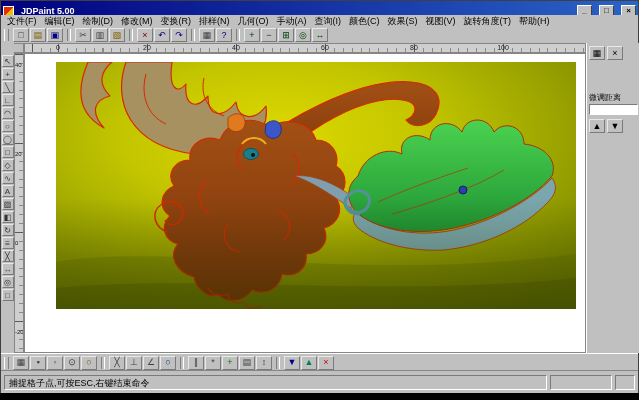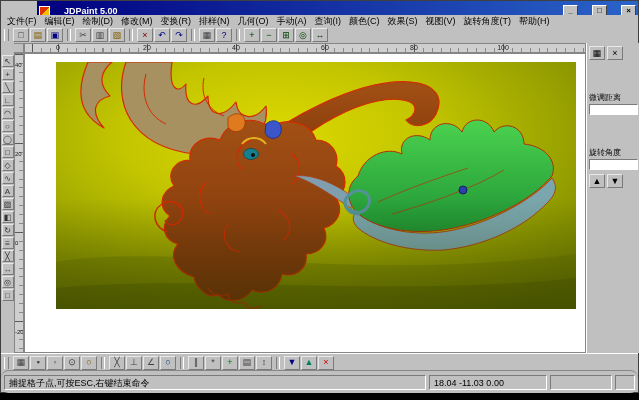--- a/index.html
+++ b/index.html
@@ -2,21 +2,21 @@
 <html><head>
 <meta charset="utf-8">
 <style>
   html,body{margin:0;padding:0;background:#000;width:639px;height:400px;overflow:hidden;
     font-family:"Liberation Sans",sans-serif;}
   .window{position:relative;width:639px;height:393px;background:#c0c0c0;
     border:1px solid #404040;box-sizing:border-box;}
   
   .titlebar{position:absolute;left:0;top:0;right:0;height:20px;
     background:linear-gradient(90deg,#00007f,#2a64c8);display:flex;align-items:center;
-    color:#fff;font-size:9px;font-weight:bold;padding:0 2px;gap:14px;margin-left:36px;}
+    color:#fff;font-size:9px;font-weight:bold;padding:0 2px;gap:7px;}
   .app-icon{width:9px;height:9px;background:linear-gradient(135deg,#e03000 50%,#f0c000 50%);
     border:1px solid #fff;flex:0 0 auto;}
   .spacer{flex:1;}
   .win-btn{width:13px;height:11px;background:#c0c0c0;color:#000;font-size:8px;font-weight:bold;
     line-height:10px;text-align:center;border:1px solid;border-color:#fff #404040 #404040 #fff;}
   
   .menubar{position:absolute;left:0;top:14px;right:0;height:12px;display:flex;align-items:center;
     font-size:9px;color:#000;background:#c0c0c0;border-bottom:1px solid #1d4ed8;padding-left:2px;}
   .menu-item{padding:0 4px;white-space:nowrap;}
   
@@ -67,21 +67,21 @@
     background:#c0c0c0;border:1px solid;border-color:#e8e8e8 #7a7a7a #7a7a7a #e8e8e8;box-sizing:border-box;}
   .rp-row{margin-bottom:2px;margin-top:32px;}
   .rp-label{display:block;font-size:8px;white-space:nowrap;margin-bottom:1px;}
   .rp-input{height:9px;background:#fff;border:1px solid;border-color:#7a7a7a #fff #fff #7a7a7a;}
   .rp-btns{display:flex;gap:2px;margin-top:4px;}
   
   .bottombar{position:absolute;left:0;top:352px;right:0;height:17px;display:flex;align-items:center;
     background:#c0c0c0;border-top:1px solid #fff;padding-left:3px;gap:1px;}
   
   .statusbar{position:absolute;left:0;top:369px;right:0;height:22px;background:#c0c0c0;
-    display:flex;align-items:center;gap:3px;padding:0 3px;border-top:1px solid #868686;border-radius:8px;}
+    display:flex;align-items:center;gap:3px;padding:0 3px;border-top:1px solid #868686;}
   .sfield{height:15px;line-height:15px;font-size:9px;color:#000;background:#c0c0c0;
     border:1px solid;border-color:#7a7a7a #fff #fff #7a7a7a;padding:0 4px;
     white-space:nowrap;overflow:hidden;box-sizing:border-box;}
   .sprompt{flex:1;}
   .scoords{width:118px;text-align:left;}
   .sextra{width:62px;}
   .smini{width:20px;padding:0;}
 </style>
 </head>
 <body>
@@ -247,24 +247,20 @@
   <div class="rightpanel">
     <div class="rp-tools">
         <span class="rp-btn">▦</span>
         <span class="rp-btn">×</span>
       </div>
     <div class="rp-rows">
         <div class="rp-row">
           <span class="rp-label">微调距离</span>
           <div class="rp-input"></div>
         </div>
-        <div class="rp-row">
-          <span class="rp-label">旋转角度</span>
-          <div class="rp-input"></div>
-        </div>
       </div>
     <div class="rp-btns">
         <span class="rp-btn">▲</span>
         <span class="rp-btn">▼</span>
       </div>
   </div>
 
   <div class="bottombar">
     <span class="tbhandle"></span>
   <span class="tb" style="color: rgb(64, 64, 64);">▦</span>
@@ -284,18 +280,17 @@
       <span class="tb" style="color: rgb(64, 64, 64);">▤</span>
       <span class="tb" style="color: rgb(64, 64, 64);">↕</span>
       <span class="tbsep"></span>
       <span class="tb" style="color: rgb(0, 0, 128);">▼</span>
       <span class="tb" style="color: rgb(0, 128, 96);">▲</span>
       <span class="tb" style="color: rgb(208, 0, 0);">×</span>
     </div>
 
   <div class="statusbar">
     <div class="sfield sprompt">捕捉格子点,可按ESC,右键结束命令</div>
-    <div class="sfield scoords">18.04 -11.03 0.00</div>
     <div class="sfield sextra"></div>
     <div class="sfield smini"></div>
   </div>
 
 </div>
 
 </body></html>

